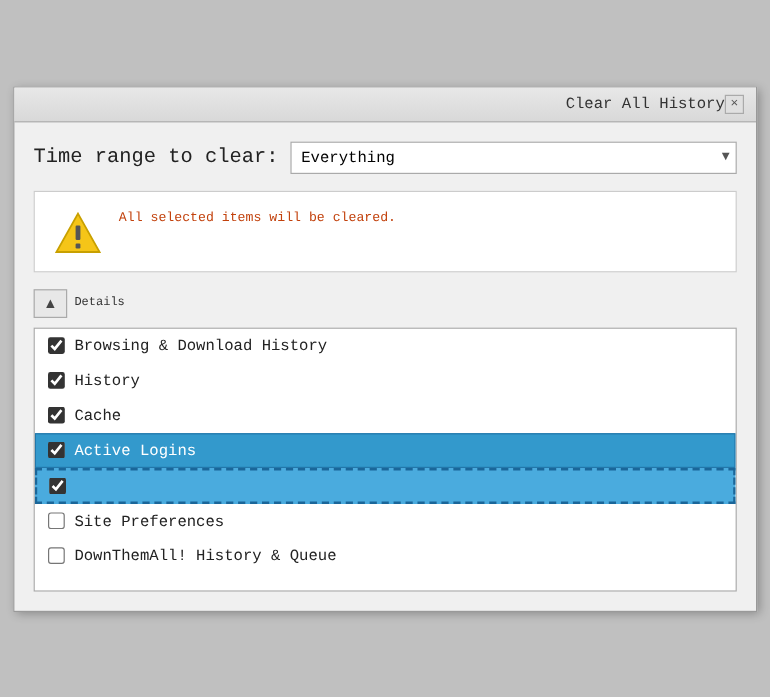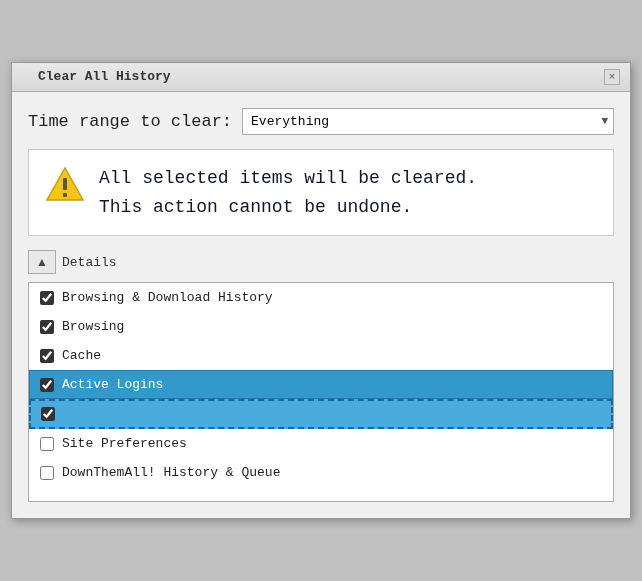--- a/index.html
+++ b/index.html
@@ -30,24 +30,24 @@
       background: linear-gradient(to bottom, #e8e8e8, #d8d8d8);
       border-bottom: 1px solid #aaa;
       padding: 6px 10px;
       display: flex;
       justify-content: space-between;
       align-items: center;
     }
 
     .title-bar-text {
       font-size: 13px;
-      font-weight: bold;
+      font-weight: normal;
       color: #333;
       flex: 1;
-      text-align: left;
+      text-align: right;
     }
 
     .close-btn {
       width: 16px;
       height: 16px;
       border: 1px solid #aaa;
       background: #e0e0e0;
       cursor: pointer;
       display: flex;
       align-items: center;
@@ -112,22 +112,22 @@
     }
 
     .warning-icon {
       width: 40px;
       height: 36px;
       flex-shrink: 0;
       margin-top: 2px;
     }
 
     .warning-text {
-      font-size: 18px;
-      color: #0f172a;
+      font-size: 11px;
+      color: #c2410c;
       line-height: 1.6;
     }
 
     .details-toggle {
       display: flex;
       align-items: center;
       gap: 6px;
       margin-bottom: 8px;
     }
 
@@ -138,21 +138,21 @@
       background: #e8e8e8;
       cursor: pointer;
       display: flex;
       align-items: center;
       justify-content: center;
       font-size: 12px;
       color: #444;
     }
 
     .details-label {
-      font-size: 13px;
+      font-size: 10px;
       color: #333;
     }
 
     .items-list {
       border: 1px solid #aaa;
       background: white;
       height: 220px;
       overflow-y: scroll;
       position: relative;
     }
@@ -233,37 +233,36 @@
     </div>
 
     <div class="warning-box">
       <svg class="warning-icon" viewBox="0 0 40 36" xmlns="http://www.w3.org/2000/svg">
         <polygon points="20,2 38,34 2,34" fill="#f5c518" stroke="#c8a000" stroke-width="1.5"></polygon>
         <rect x="18" y="12" width="4" height="12" fill="#555" rx="1"></rect>
         <rect x="18" y="27" width="4" height="4" fill="#555" rx="1"></rect>
       </svg>
       <div class="warning-text">
         <div>All selected items will be cleared.</div>
-        <div>This action cannot be undone.</div>
       </div>
     </div>
 
     <div class="details-toggle">
       <button class="toggle-btn">▲</button>
       <span class="details-label">Details</span>
     </div>
 
     <div class="items-list" id="items-list">
     <div class="list-item">
           <input type="checkbox" checked="" style="">
           <span>Browsing &amp; Download History</span>
         </div>
         <div class="list-item">
           <input type="checkbox" checked="" style="">
-          <span>Browsing</span>
+          <span>History</span>
         </div>
         <div class="list-item">
           <input type="checkbox" checked="" style="">
           <span>Cache</span>
         </div>
         <div class="list-item selected-blue">
           <input type="checkbox" checked="" style="">
           <span>Active Logins</span>
         </div>
         <div class="list-item selected-focus">

